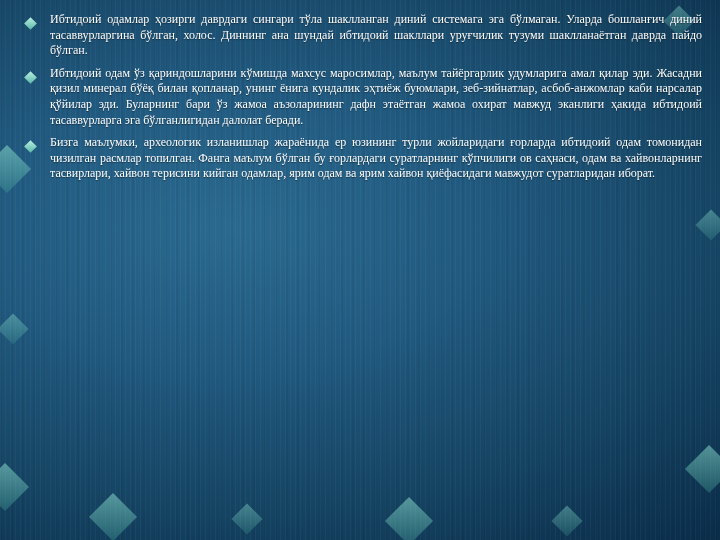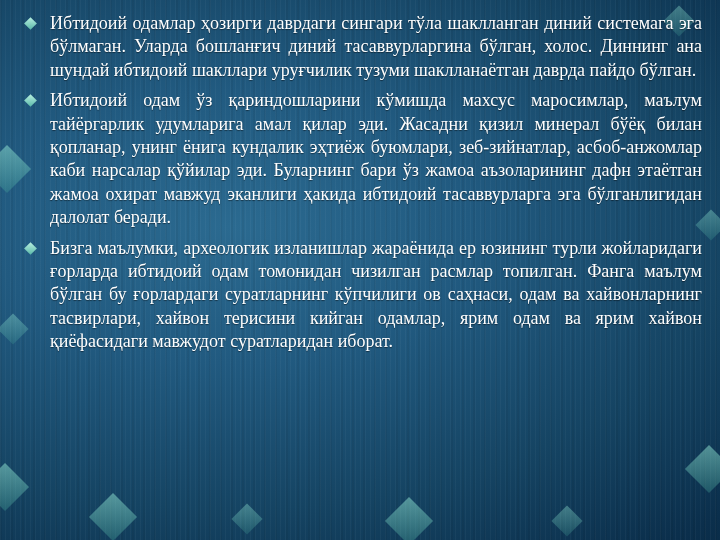--- a/index.html
+++ b/index.html
@@ -52,21 +52,21 @@
   }
   ul.bullets {
     list-style: none;
     margin: 0;
     padding: 0;
   }
   ul.bullets > li {
     position: relative;
     padding-left: 32px;
     margin-bottom: 7px;
-    font-size: 18px;
+    font-size: 12px;
     line-height: 1.30;
     text-align: justify;
     text-justify: inter-word;
     color: #ffffff;
     text-shadow: 0 1px 1px rgba(0,0,0,0.45);
   }
   ul.bullets > li .bullet-marker {
     position: absolute;
     left: 8px;
     top: 7px;

